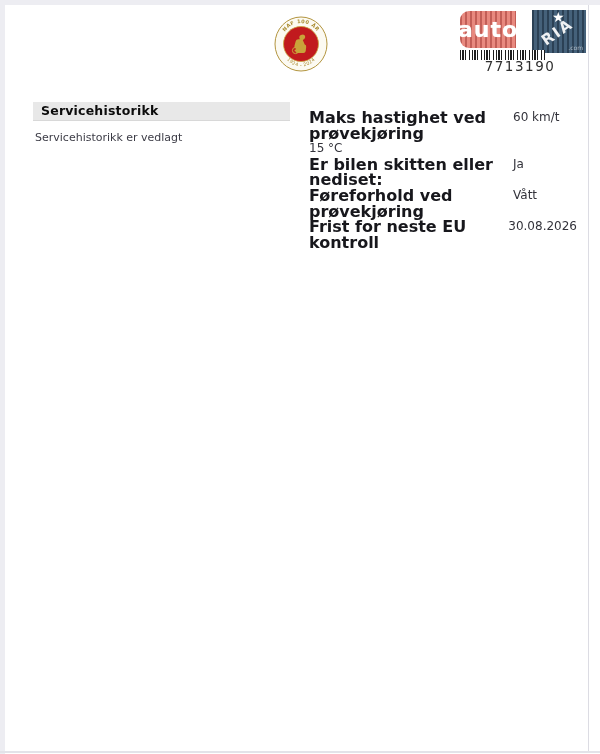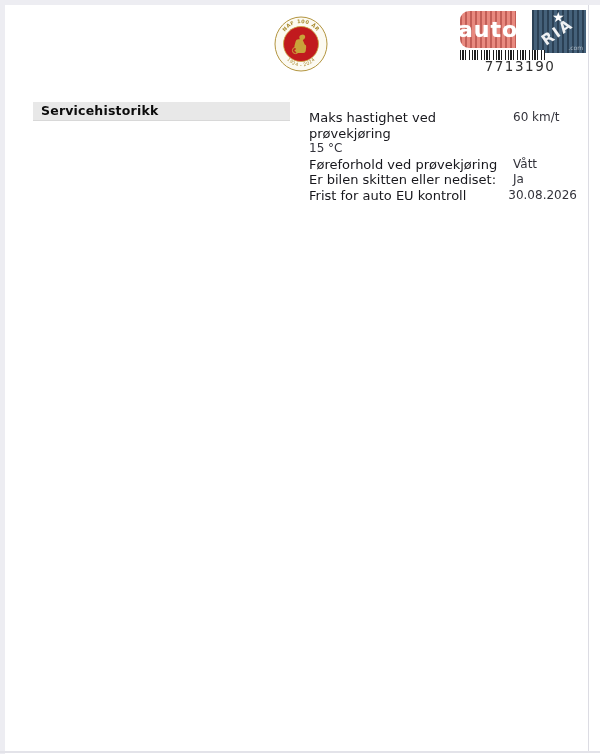--- a/index.html
+++ b/index.html
@@ -69,21 +69,21 @@
   .section-header {
     background:#e8e8e8; border-bottom:1px solid #d8d8d8;
     font-size:12.5px; font-weight:bold; color:#0c0c0c;
     line-height:13px; padding:2px 8px 3px; letter-spacing:.2px;
   }
 
   .body-text { margin:10px 2px 0; font-size:11px; color:#3c3c46; }
 
   .rows { margin-top:8px; }
   .row  { display:flex; line-height:15.6px; }
-  .row .lbl { width:204px; font-weight:normal; font-size:13px; color:#17171c; }
+  .row .lbl { width:204px; font-weight:bold; font-size:16px; color:#17171c; }
   .row .val { font-size:12px; color:#33333b; white-space:nowrap; }
 </style>
 </head>
 <body>
 
 <div class="page">
 
   <div class="strip-top"></div>
   <div class="strip-left"></div>
   <div class="line-right"></div>
@@ -117,39 +117,40 @@
       <span class="ria-star">★</span>
       <span class="ria-word">RIA</span>
       <span class="ria-dotcom">.com</span>
     </div>
     <div class="barcode"></div>
     <div class="barcode-number">7713190</div>
   </div>
 
   <section class="col col-left">
     <div class="section-header">Servicehistorikk</div>
+    <div class="body-text">Servicehistorikk er vedlagt</div>
   </section>
 
   <section class="col col-right">
     <div class="rows">
       <div class="row">
         <span class="lbl">Maks hastighet ved prøvekjøring</span>
         <span class="val">60 km/t</span>
       </div>
       <div class="row">
         <span class="val">15 °C</span>
       </div>
       <div class="row">
+        <span class="lbl">Er bilen skitten eller nediset:</span>
+        <span class="val">Ja</span>
+      </div>
+      <div class="row">
         <span class="lbl">Føreforhold ved prøvekjøring</span>
         <span class="val">Vått</span>
       </div>
       <div class="row">
-        <span class="lbl">Er bilen skitten eller nediset:</span>
-        <span class="val">Ja</span>
-      </div>
-      <div class="row">
-        <span class="lbl">Frist for auto EU kontroll</span>
+        <span class="lbl">Frist for neste EU kontroll</span>
         <span class="val">30.08.2026</span>
       </div>
     </div>
   </section>
 
 </div>
 
 </body></html>

